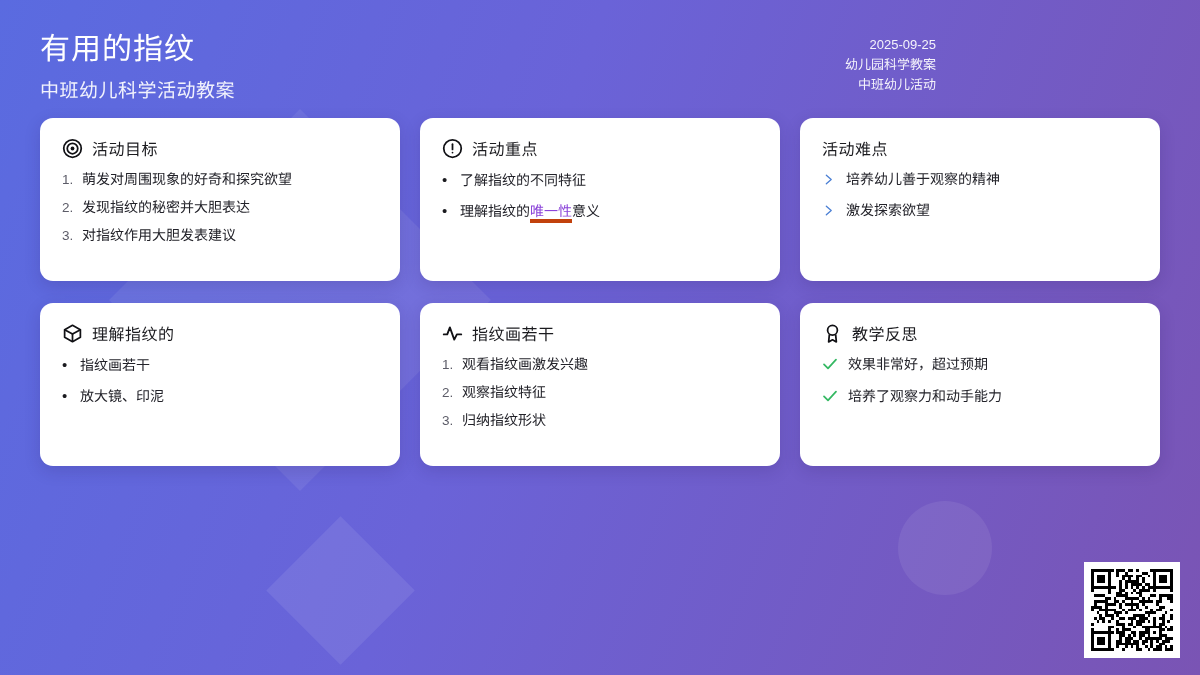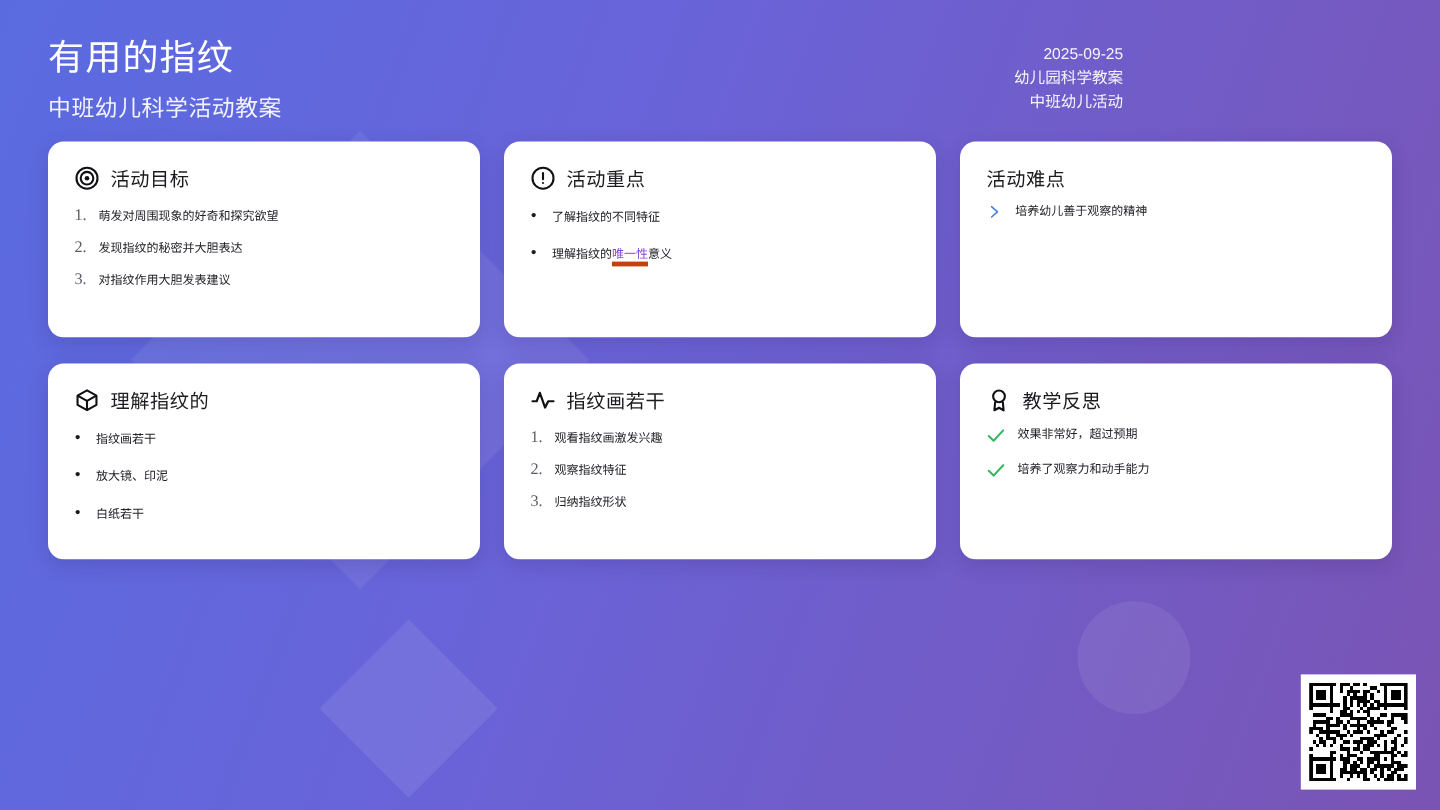--- a/index.html
+++ b/index.html
@@ -94,21 +94,21 @@
   }
   .card-icon { width:21px; height:21px; flex:0 0 21px; display:block; }
   .card-icon svg { display:block; width:21px; height:21px; }
   .card-title {
     font-size:16px;
     color:#1b1b1f;
     font-weight:400;
     letter-spacing:.5px;
   }
 
-  .card-body { font-size:10px; color:#23232a;font-family:Liberation Serif, serif; }
+  .card-body { font-size:14px; color:#23232a; }
 
   
   ol.num-list { list-style:none; counter-reset:n; }
   ol.num-list li {
     counter-increment:n;
     display:flex; align-items:baseline;
     margin-bottom:9px;
     line-height:1.35;
   }
   ol.num-list li::before {
@@ -246,20 +246,28 @@
       <div class="card-body">
         <ul class="chev-list">
           <li>
             <span class="chev">
               <svg viewBox="0 0 24 24" fill="none" stroke="#4a7fd4" stroke-width="2.4" stroke-linecap="round" stroke-linejoin="round">
                   <polyline points="8 4 17 12 8 20"></polyline>
                 </svg>
             </span>
             <span>培养幼儿善于观察的精神</span>
           </li>
+          <li>
+            <span class="chev">
+              <svg viewBox="0 0 24 24" fill="none" stroke="#4a7fd4" stroke-width="2.4" stroke-linecap="round" stroke-linejoin="round">
+                  <polyline points="8 4 17 12 8 20"></polyline>
+                </svg>
+            </span>
+            <span>激发探索欲望</span>
+          </li>
         </ul>
       </div>
     </div>
 
     <div class="card">
       <div class="card-head">
         <span class="card-icon">
           <svg viewBox="0 0 24 24" fill="none" stroke="#111115" stroke-width="2" stroke-linejoin="round">
             <path d="M12 2.6 21 7.6v8.8L12 21.4 3 16.4V7.6z"></path>
               <path d="M3 7.6 12 12.6l9-5"></path>
@@ -268,23 +276,20 @@
         </span>
         <span class="card-title">理解指纹的</span>
       </div>
       <div class="card-body">
         <ul class="dot-list">
           <li>
               <span>指纹画若干</span>
             </li>
           <li>
               <span>放大镜、印泥</span>
-            </li>
-          <li>
-              <span>白纸若干</span>
             </li>
         </ul>
       </div>
     </div>
 
     <div class="card">
       <div class="card-head">
         <span class="card-icon">
           <svg viewBox="0 0 24 24" fill="none" stroke="#111115" stroke-width="2.1" stroke-linecap="round" stroke-linejoin="round">
             <polyline points="2 13 6 13 9 5 14 19 17 13 22 13"></polyline>

